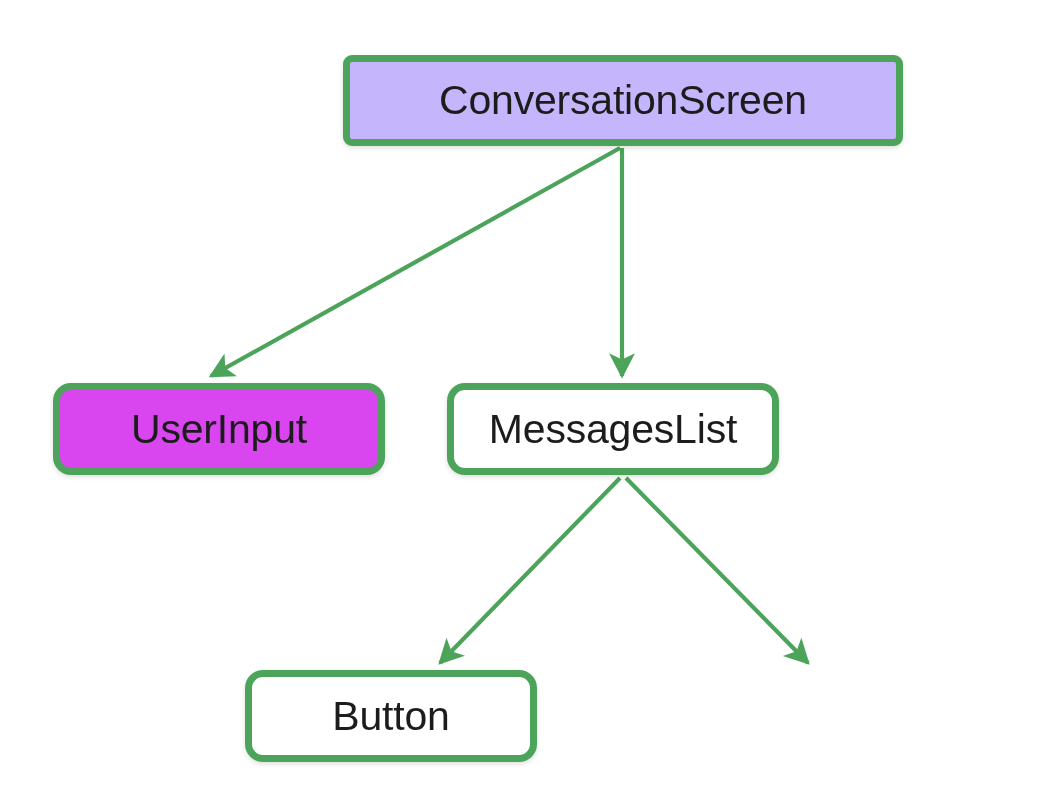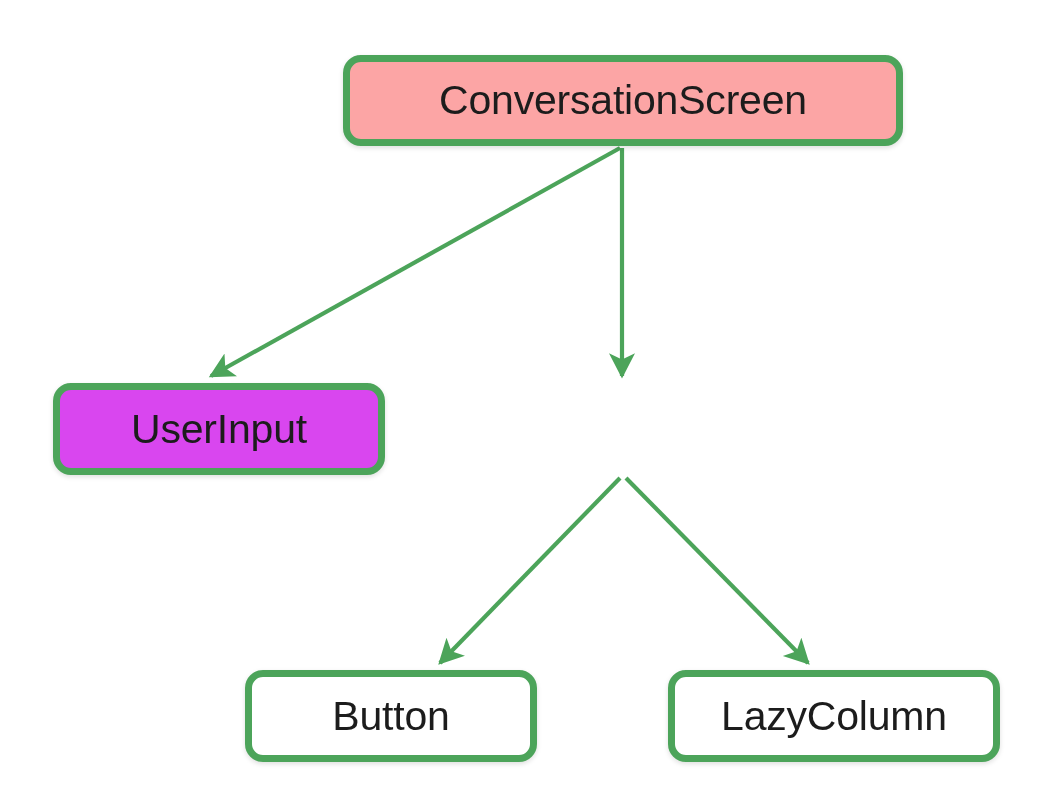--- a/index.html
+++ b/index.html
@@ -76,30 +76,30 @@
 
     <line x1="620" y1="148" x2="211" y2="376" stroke="#4CA45A" stroke-width="4.2" marker-end="url(#arrowhead)"></line>
 
     <line x1="622" y1="148" x2="622" y2="376" stroke="#4CA45A" stroke-width="4.2" marker-end="url(#arrowhead)"></line>
 
     <line x1="620" y1="478" x2="440" y2="663" stroke="#4CA45A" stroke-width="4.2" marker-end="url(#arrowhead)"></line>
 
     <line x1="626" y1="478" x2="808" y2="663" stroke="#4CA45A" stroke-width="4.2" marker-end="url(#arrowhead)"></line>
   </svg>
 
-  <div class="node" id="node-conversationscreen" style="border-color: rgb(76, 164, 90); background: #fca5a5;">
+  <div class="node" id="node-conversationscreen" style="border-color: rgb(76, 164, 90); background: #c4b5fd; border-radius: 9px;">
     <span class="node-label" style="color: rgb(28, 28, 28);">ConversationScreen</span>
   </div>
 
   <div class="node" id="node-userinput" style="border-color: rgb(76, 164, 90); background: #d946ef;">
     <span class="node-label" style="color: rgb(28, 28, 28);">UserInput</span>
   </div>
 
+  <div class="node" id="node-messageslist" style="border-color: rgb(76, 164, 90); background: rgb(255, 255, 255);">
+    <span class="node-label" style="color: rgb(28, 28, 28);">MessagesList</span>
+  </div>
 
   <div class="node" id="node-button" style="border-color: rgb(76, 164, 90); background: rgb(255, 255, 255);">
     <span class="node-label" style="color: rgb(28, 28, 28);">Button</span>
   </div>
 
-  <div class="node" id="node-lazycolumn" style="border-color: rgb(76, 164, 90); background: rgb(255, 255, 255);">
-    <span class="node-label" style="color: rgb(28, 28, 28);">LazyColumn</span>
-  </div>
 
 </div>
 
 </body></html>

